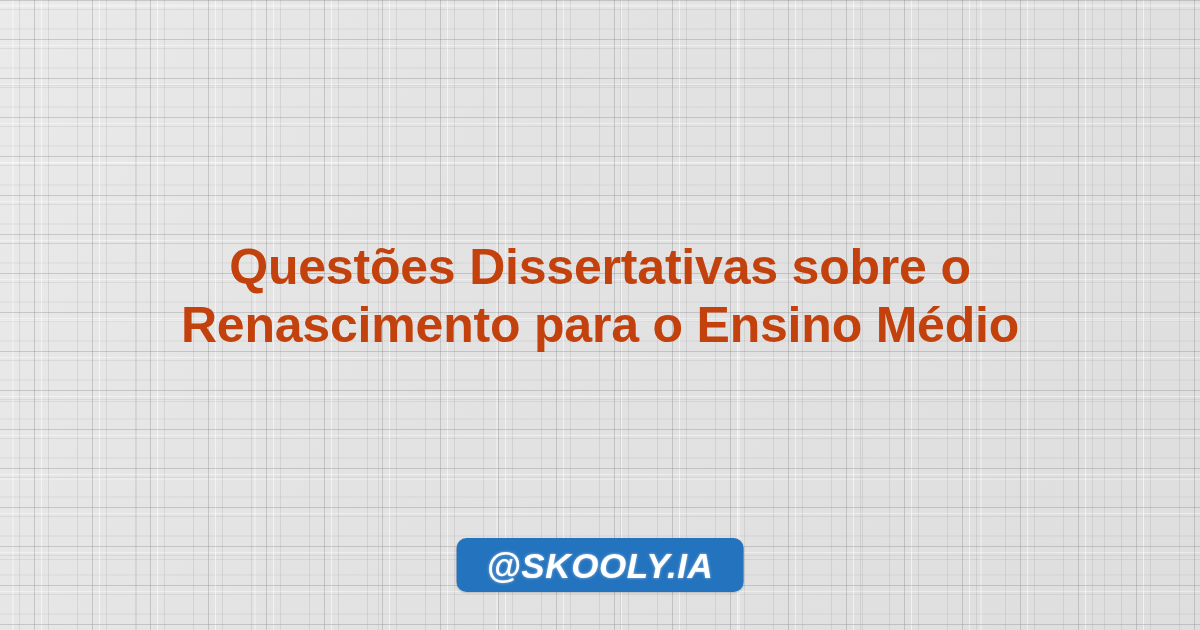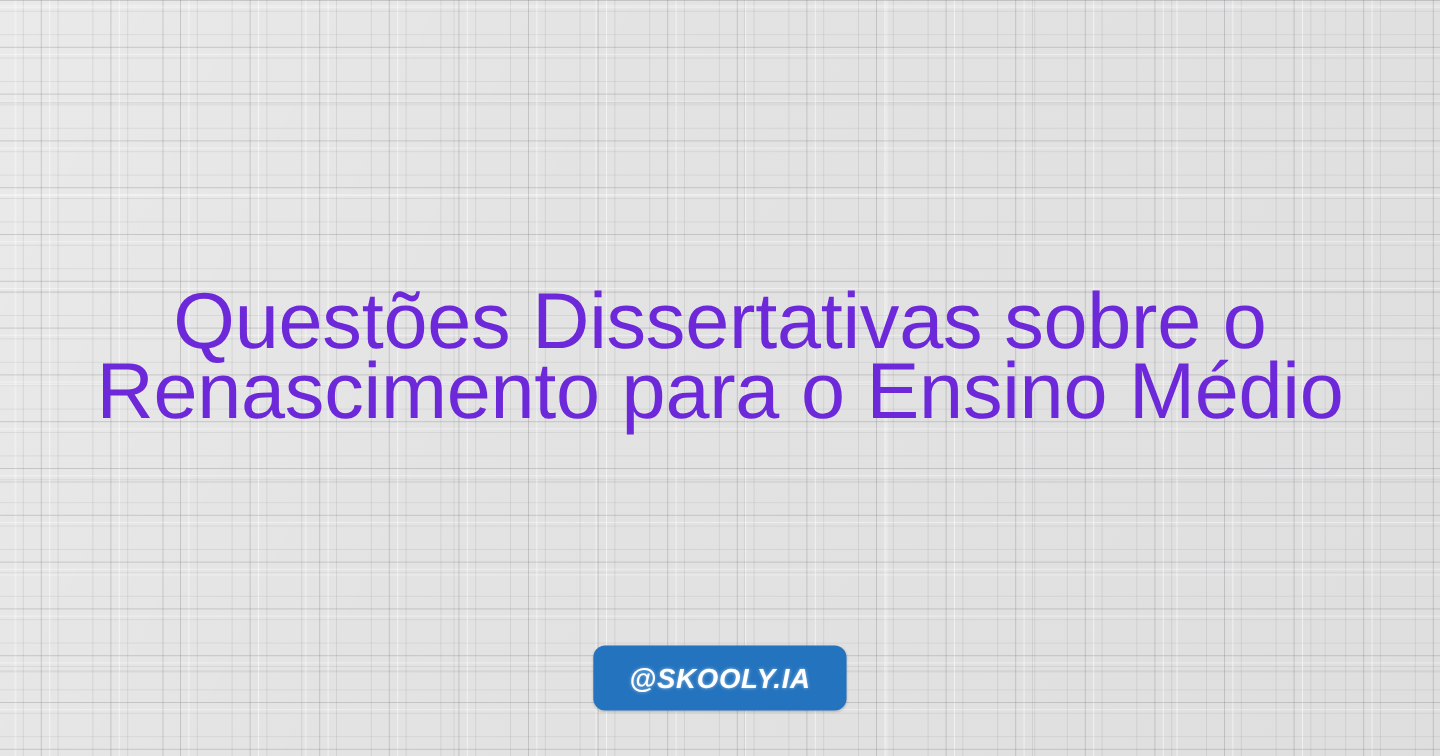--- a/index.html
+++ b/index.html
@@ -79,25 +79,25 @@
     left: 0;
     right: 0;
     top: 238px;
     text-align: center;
     padding: 0 40px;
     box-sizing: border-box;
   }
   #title {
     margin: 0;
     font-family: "Liberation Sans", sans-serif;
-    font-size: 66px;
-    font-weight: 400;
+    font-size: 50px;
+    font-weight: 700;
     line-height: 58px;
     letter-spacing: -0.2px;
-    color: #6d28d9;
+    color: #c2410c;
     white-space: pre-line;
   }
 
   
   #badge {
     position: absolute;
     left: 50%;
     transform: translateX(-50%);
     top: 538px;
     height: 54px;
@@ -105,21 +105,21 @@
     padding: 0 30px;
     display: flex;
     align-items: center;
     justify-content: center;
     background-color: #2473be;
     border-radius: 10px;
     box-shadow: 0 1px 2px rgba(0,0,0,0.18);
   }
   #badge-text {
     font-family: "Liberation Sans", sans-serif;
-    font-size: 23px;
+    font-size: 35px;
     font-weight: 700;
     font-style: italic;
     letter-spacing: 0.6px;
     color: #ffffff;
     text-shadow: 0 0 3px rgba(255,255,255,0.55);
     white-space: nowrap;
     line-height: 1;
   }
 </style>
 </head>

